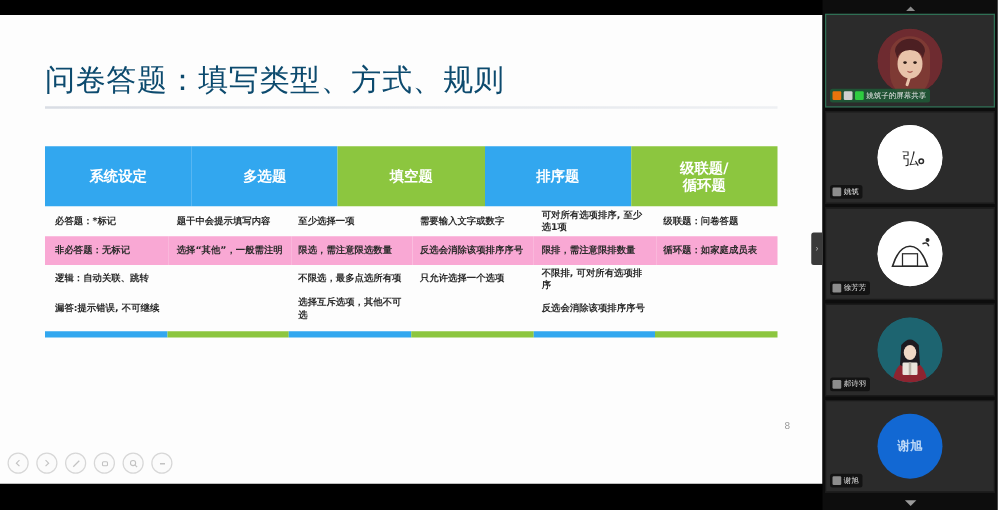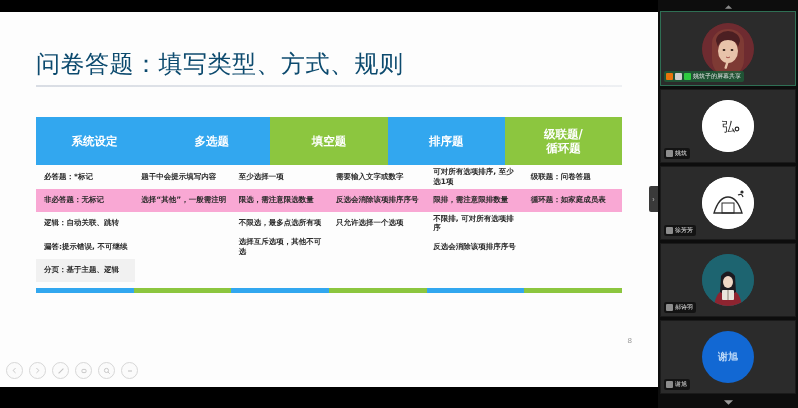--- a/index.html
+++ b/index.html
@@ -218,28 +218,20 @@
 
         <div class="brow">
           <div class="bcell c0">漏答:提示错误, 不可继续</div>
           <div class="bcell"></div>
           <div class="bcell">选择互斥选项，其他不可选</div>
           <div class="bcell"></div>
           <div class="bcell">反选会消除该项排序序号</div>
           <div class="bcell"></div>
         </div>
 
-        <div class="brow shade-gray">
-          <div class="bcell c0">分页：基于主题、逻辑</div>
-          <div class="bcell clear"></div>
-          <div class="bcell clear"></div>
-          <div class="bcell clear"></div>
-          <div class="bcell clear"></div>
-          <div class="bcell clear"></div>
-        </div>
 
         <div class="footbar">
           <i class="blue"></i>
           <i class="green"></i>
           <i class="blue"></i>
           <i class="green"></i>
           <i class="blue"></i>
           <i class="green"></i>
         </div>
       </div>

